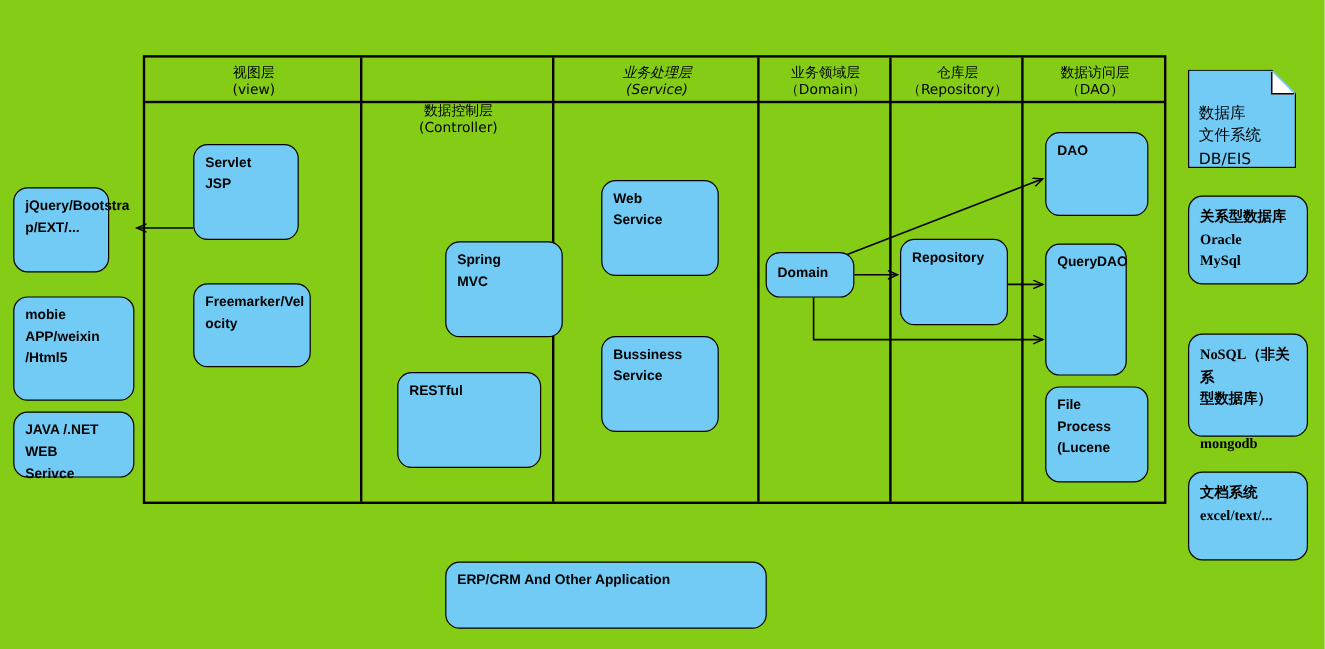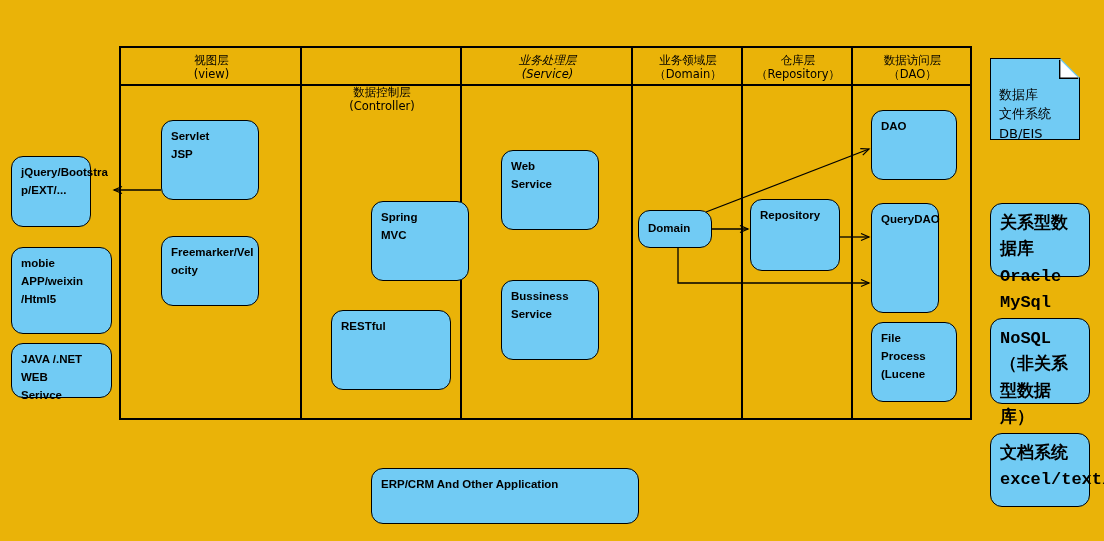--- a/index.html
+++ b/index.html
@@ -7,21 +7,21 @@
     padding: 0;
     background: #ffffff;
   }
   body {
     font-family: "Liberation Sans", "DejaVu Sans", sans-serif;
   }
   #canvas {
     position: relative;
     width: 1104px;
     height: 541px;
-    background: #eab308;
+    background: #84cc16;
     overflow: hidden;
   }
 
   
   .lane-table {
     position: absolute;
     left: 119px;
     top: 46px;
     width: 853px;
     height: 374px;
@@ -70,23 +70,22 @@
     box-sizing: border-box;
     color: #000000;
     font-weight: bold;
     font-size: 11.5px;
     line-height: 1.55;
     padding: 7px 9px;
     font-family: "Liberation Sans", "DejaVu Sans", sans-serif;
     white-space: pre-line;
   }
   .rbox.cnmix {
-    font-family: Liberation Mono, monospace;
-    font-size: 17px;
-    margin-top: 40px;
+    font-family: Liberation Serif, serif;
+    font-size: 12px;
   }
 
   
   .note {
     position: absolute;
     background: #71CBF4;
     box-sizing: border-box;
     color: #000000;
     font-size: 13px;
     line-height: 1.5;
@@ -160,21 +159,21 @@
 p/EXT/...</div>
 
   <div class="rbox" style="left:11px; top:247px; width:101px; height:87px;">mobie
 APP/weixin
 /Html5</div>
 
   <div class="rbox" style="left:11px; top:343px; width:101px; height:55px;">JAVA /.NET
 WEB
 Serivce</div>
 
-  <div class="rbox" style="left:161px; top:120px; width:98px; height:80px;">Servlet
+  <div class="rbox" style="left:161px; top:120px; width:88px; height:80px;">Servlet
 JSP</div>
 
   <div class="rbox" style="left:161px; top:236px; width:98px; height:70px;">Freemarker/Vel
 ocity</div>
 
   <div class="rbox" style="left:331px; top:201px; width:98px; height:80px;margin-left:40px;">Spring
 MVC</div>
 
   <div class="rbox" style="left:331px; top:310px; width:120px; height:80px;">RESTful</div>
 

